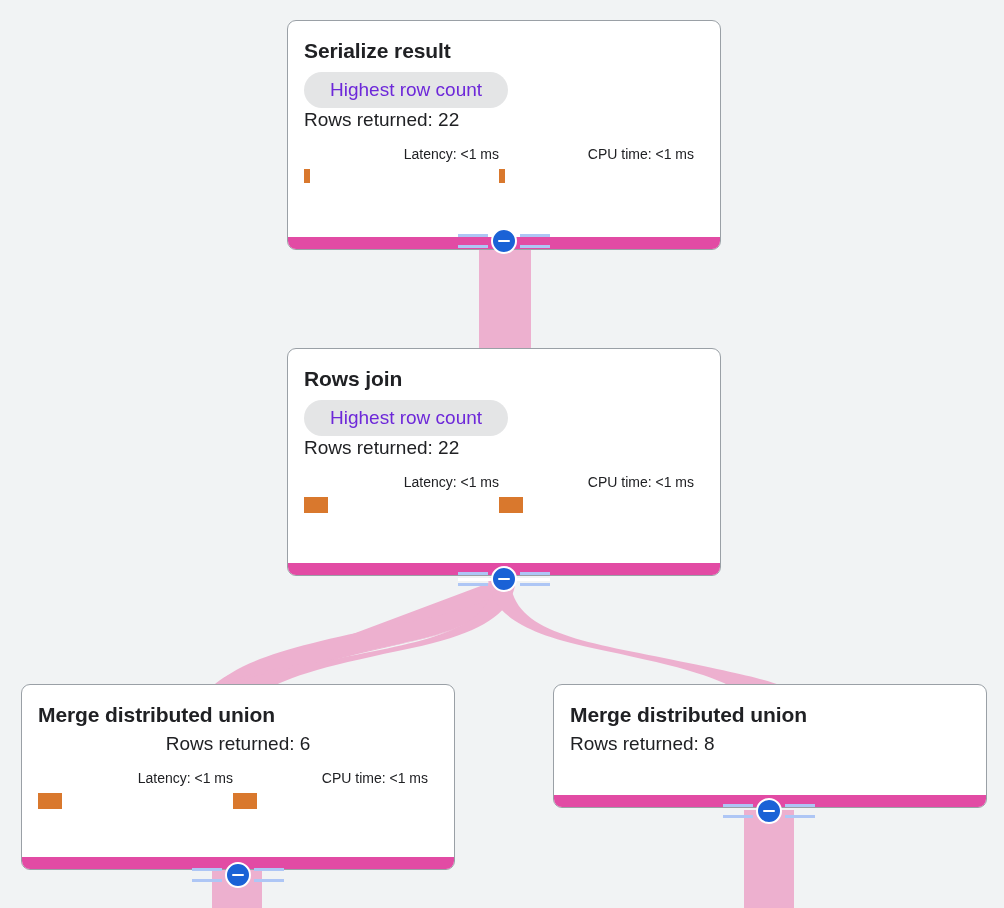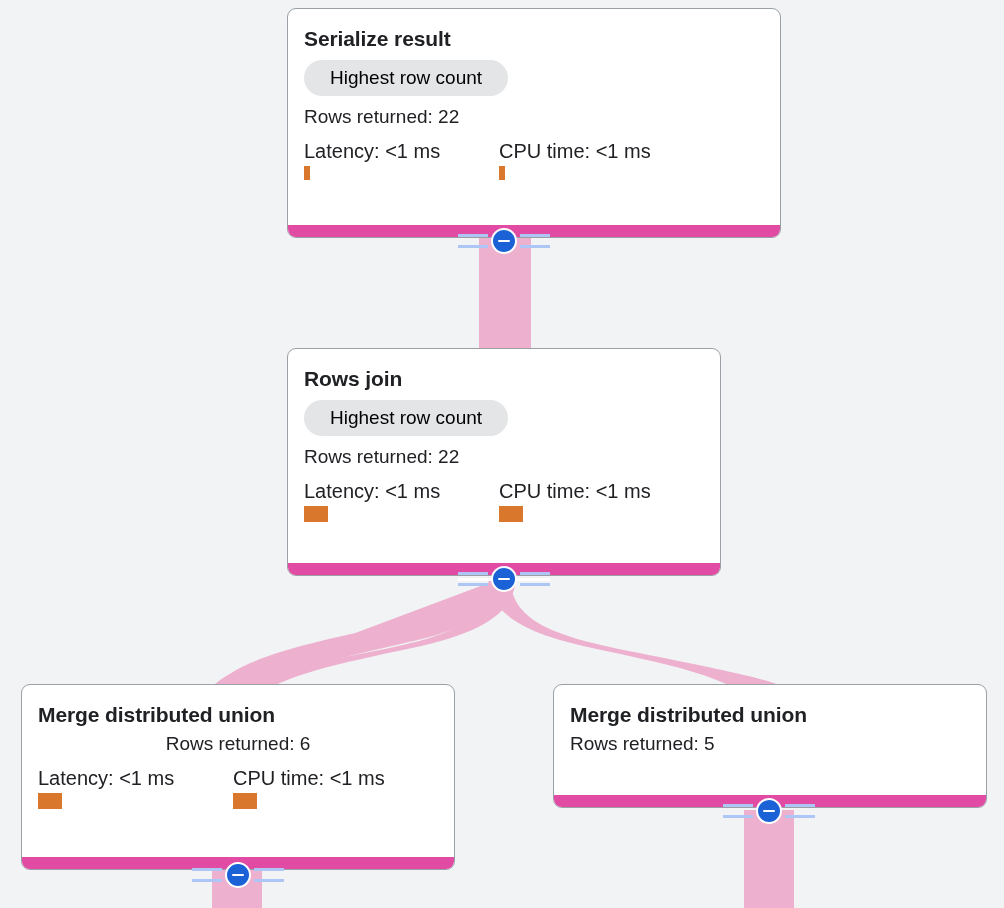--- a/index.html
+++ b/index.html
@@ -58,46 +58,46 @@
     line-height: 26px;
     letter-spacing: -0.1px;
     white-space: nowrap;
   }
   .badge-row {
     margin-top: 8px;
   }
   .badge {
     display: inline-block;
     background: #e4e5e6;
-    color: #000000;
+    color: #6d28d9;
     font-size: 19px;
     line-height: 22px;
     padding: 7px 26px;
     border-radius: 20px;
     white-space: nowrap;
   }
   .rows-line {
-    margin-top: 9px;
     font-size: 19px;
     color: #202124;
     line-height: 24px;
     white-space: nowrap;
   }
   .metrics {
     margin-top: 11px;
     display: flex;
   }
   .metric {
     width: 195px;
   }
   .metric-label {
-    font-size: 20px;
+    font-size: 14px;
     color: #202124;
     line-height: 22px;
     white-space: nowrap;
+    text-align: right;
   }
   .metric-bar {
     margin-top: 4px;
     background: #d9782d;
     height: 16px;
     width: 24px;
   }
   .metric-bar.thin {
     height: 14px;
     width: 6px;
@@ -246,21 +246,21 @@
              L739,692
              C719,676 669,664 592,648
              C516,632 490,610 488,578
              Z" fill="#edb0cf"></path>
 
     <path d="M212,870 L262,870 L262,908 L212,908 Z" fill="#edb0cf"></path>
 
     <path d="M744,810 L794,810 L794,908 L744,908 Z" fill="#edb0cf"></path>
   </svg>
 
-  <div class="node" style="left:287px; top:8px; width:494px; height:230px;">
+  <div class="node" style="left:287px; top:20px; width:434px; height:230px;">
     <div class="node-card">
       <div class="node-inner">
         <div class="node-title">Serialize result</div>
         <div class="badge-row">
           <span class="badge">Highest row count</span>
         </div>
         <div class="rows-line">Rows returned: 22</div>
         <div class="metrics">
           <div class="metric">
             <div class="metric-label">Latency: &lt;1 ms</div>
@@ -316,21 +316,21 @@
         </div>
       </div>
       <div class="node-footer"></div>
     </div>
   </div>
 
   <div class="node" style="left:553px; top:684px; width:434px; height:124px;">
     <div class="node-card">
       <div class="node-inner">
         <div class="node-title">Merge distributed union</div>
-        <div class="rows-line" style="margin-top:4px;">Rows returned: 5</div>
+        <div class="rows-line" style="margin-top:4px;">Rows returned: 8</div>
       </div>
       <div class="node-footer"></div>
     </div>
   </div>
 
   <div class="collapse-toggle" style="left:504px; top:241px;">
     <div class="collapse-lines">
       <div class="cl l t"></div>
         <div class="cl l b"></div>
       <div class="cl r t"></div>

